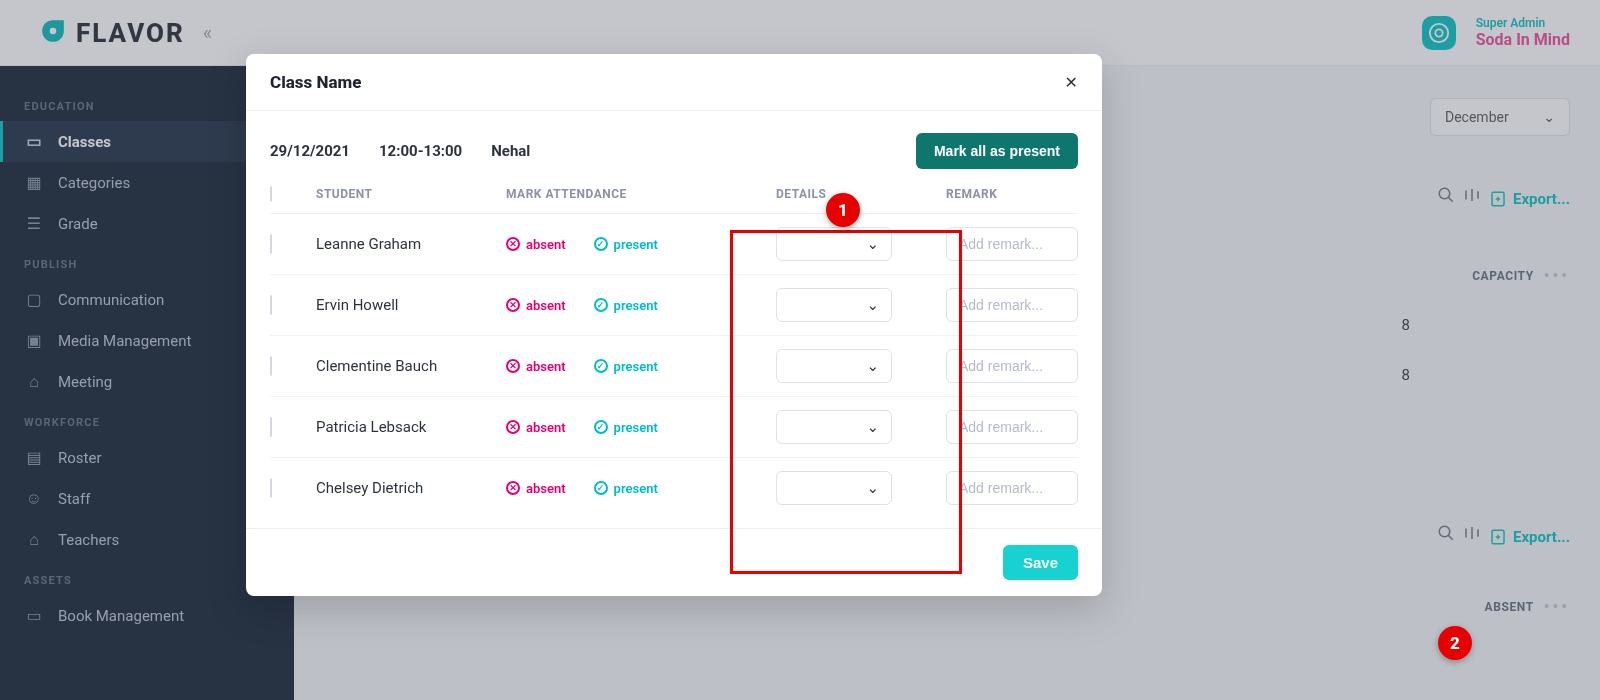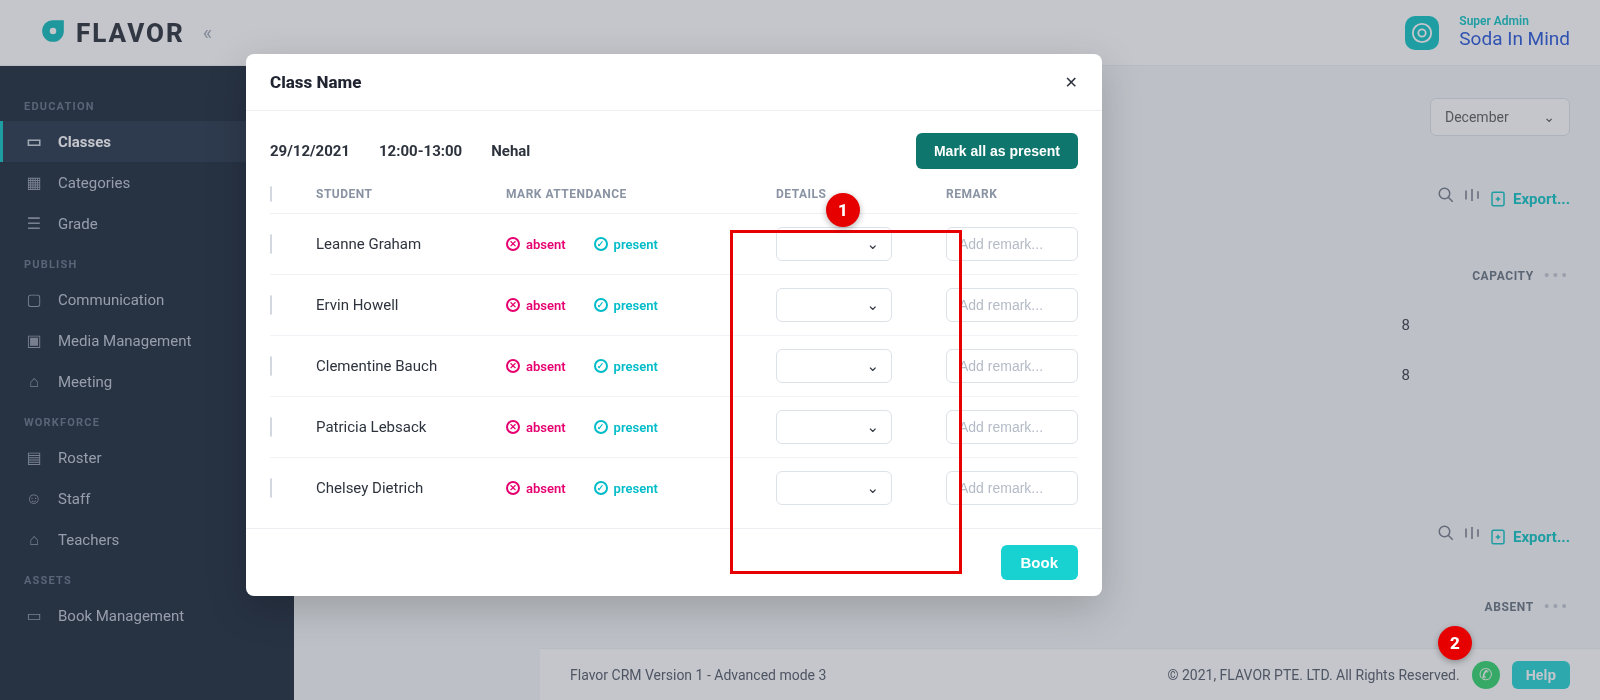--- a/index.html
+++ b/index.html
@@ -28,21 +28,21 @@
 .logo-text { font-weight: 800; font-size: 26px; letter-spacing: 2px; color: #1f2430; }
 .collapse-arrows { margin-left: 18px; color: #9aa2b1; font-size: 20px; user-select:none;}
 .topbar-right { margin-left: auto; display:flex; align-items:center; gap:20px;}
 .avatar-badge {
   width: 34px; height: 34px; border-radius: 10px; background: #00c1c1;
   display:flex;align-items:center;justify-content:center;
 }
 .avatar-badge svg{width:22px;height:22px;}
 .user-block { line-height:1.2; }
 .user-role { color:#00c1c1; font-size:12px; font-weight:600;}
-.user-name { font-size:19px; font-weight:400; color:#1d4ed8;}
+.user-name { font-size:16px; font-weight:700; color:#ec4899;}
 
 
 .layout { display:flex; height:634px; }
 .sidebar {
   width: 294px;
   background:#0f1c2e;
   color:#a7b0bf;
   padding-top:20px;
   overflow-y:auto;
 }
@@ -328,28 +328,20 @@
             </svg>
           <span>Export...</span>
         </a>
       </div>
     </div>
     <div class="bg-table-head2">
       <span>ABSENT</span>
       <span class="bg-dots">•••</span>
     </div>
 
-    <div class="footer">
-      <span>Flavor CRM Version 1 - Advanced mode 3</span>
-      <div class="right">
-        <span>© 2021, FLAVOR PTE. LTD. All Rights Reserved.</span>
-        <span class="wa-badge">✆</span>
-        <button class="help-btn">Help</button>
-      </div>
-    </div>
   </div>
 </div>
 
 <div class="overlay-dim"></div>
 
 <div class="modal">
   <div class="modal-head">
     <span class="modal-title">Class Name</span>
     <span class="close-x">✕</span>
   </div>
@@ -472,19 +464,19 @@
       <span>
           <span class="detail-sel">
             <span>⌄</span>
           </span>
         </span>
       <span><input class="remark-input" placeholder="Add remark..." style=""></span>
     </div>
   </div>
 
   <div class="modal-foot">
-    <button class="save-btn">Book</button>
+    <button class="save-btn">Save</button>
   </div>
 </div>
 
 <div class="anno-box"></div>
 <div class="anno-badge badge1">1</div>
 <div class="anno-badge badge2">2</div>
 
 </body></html>

